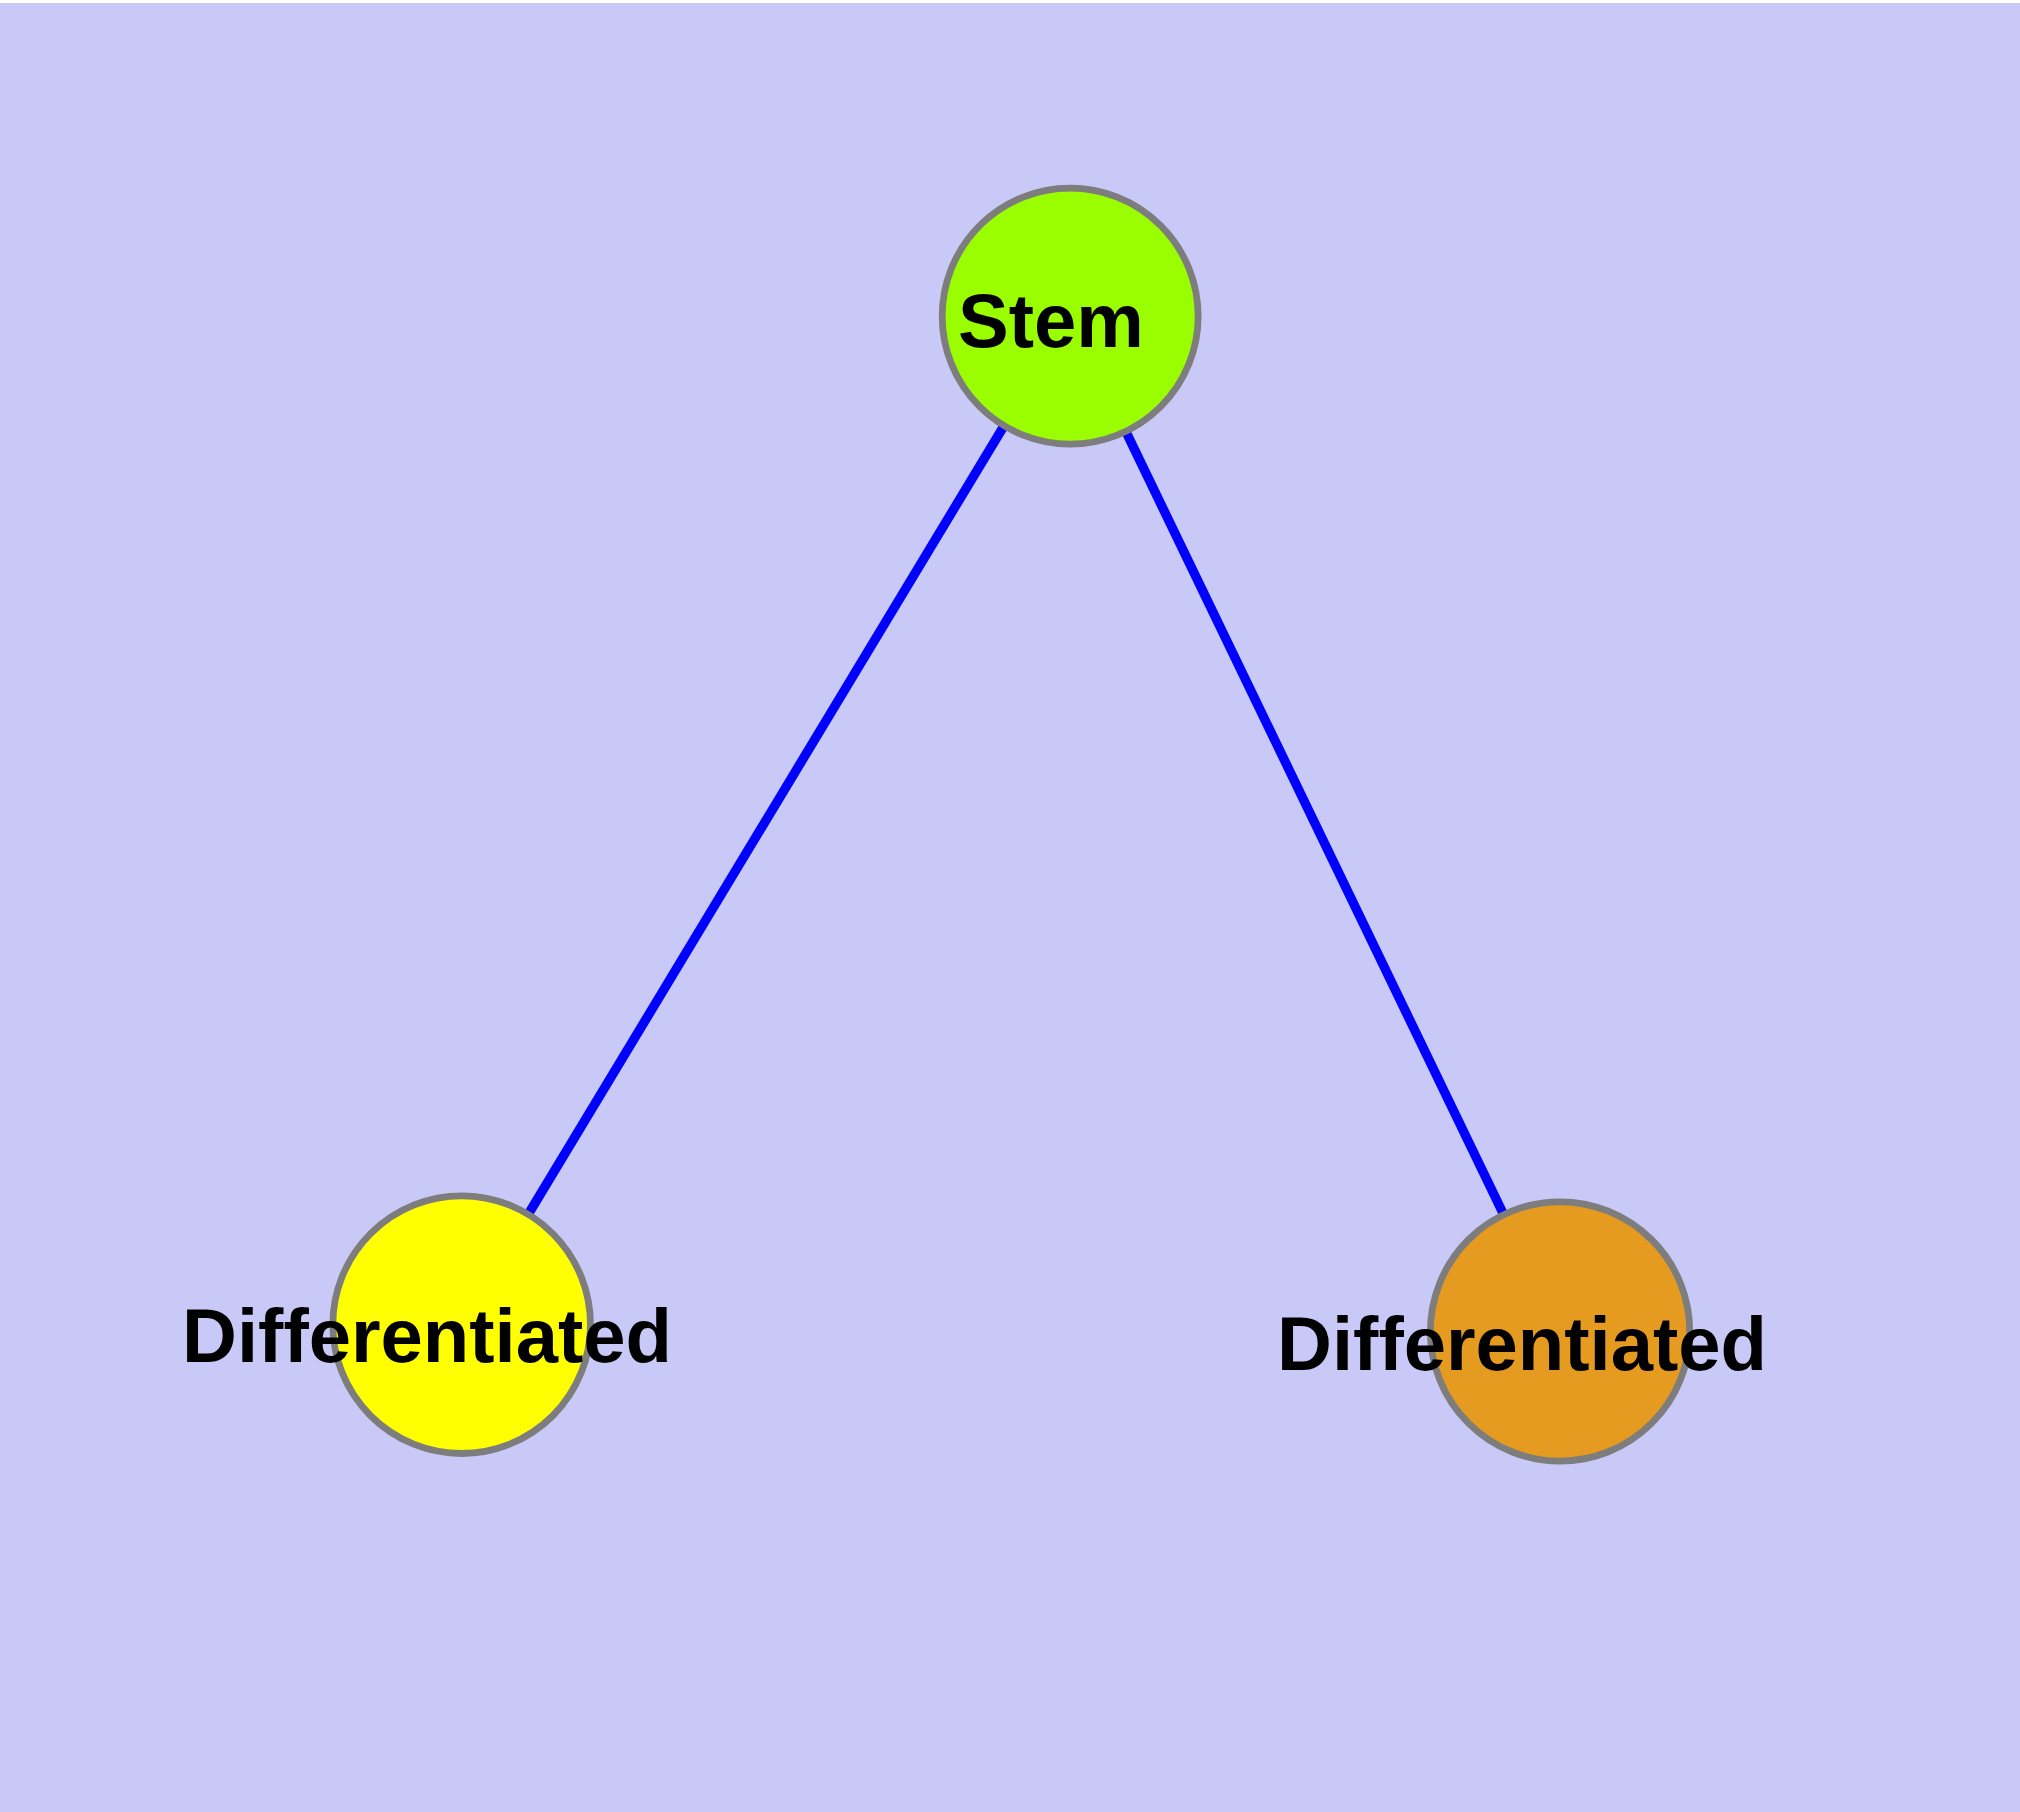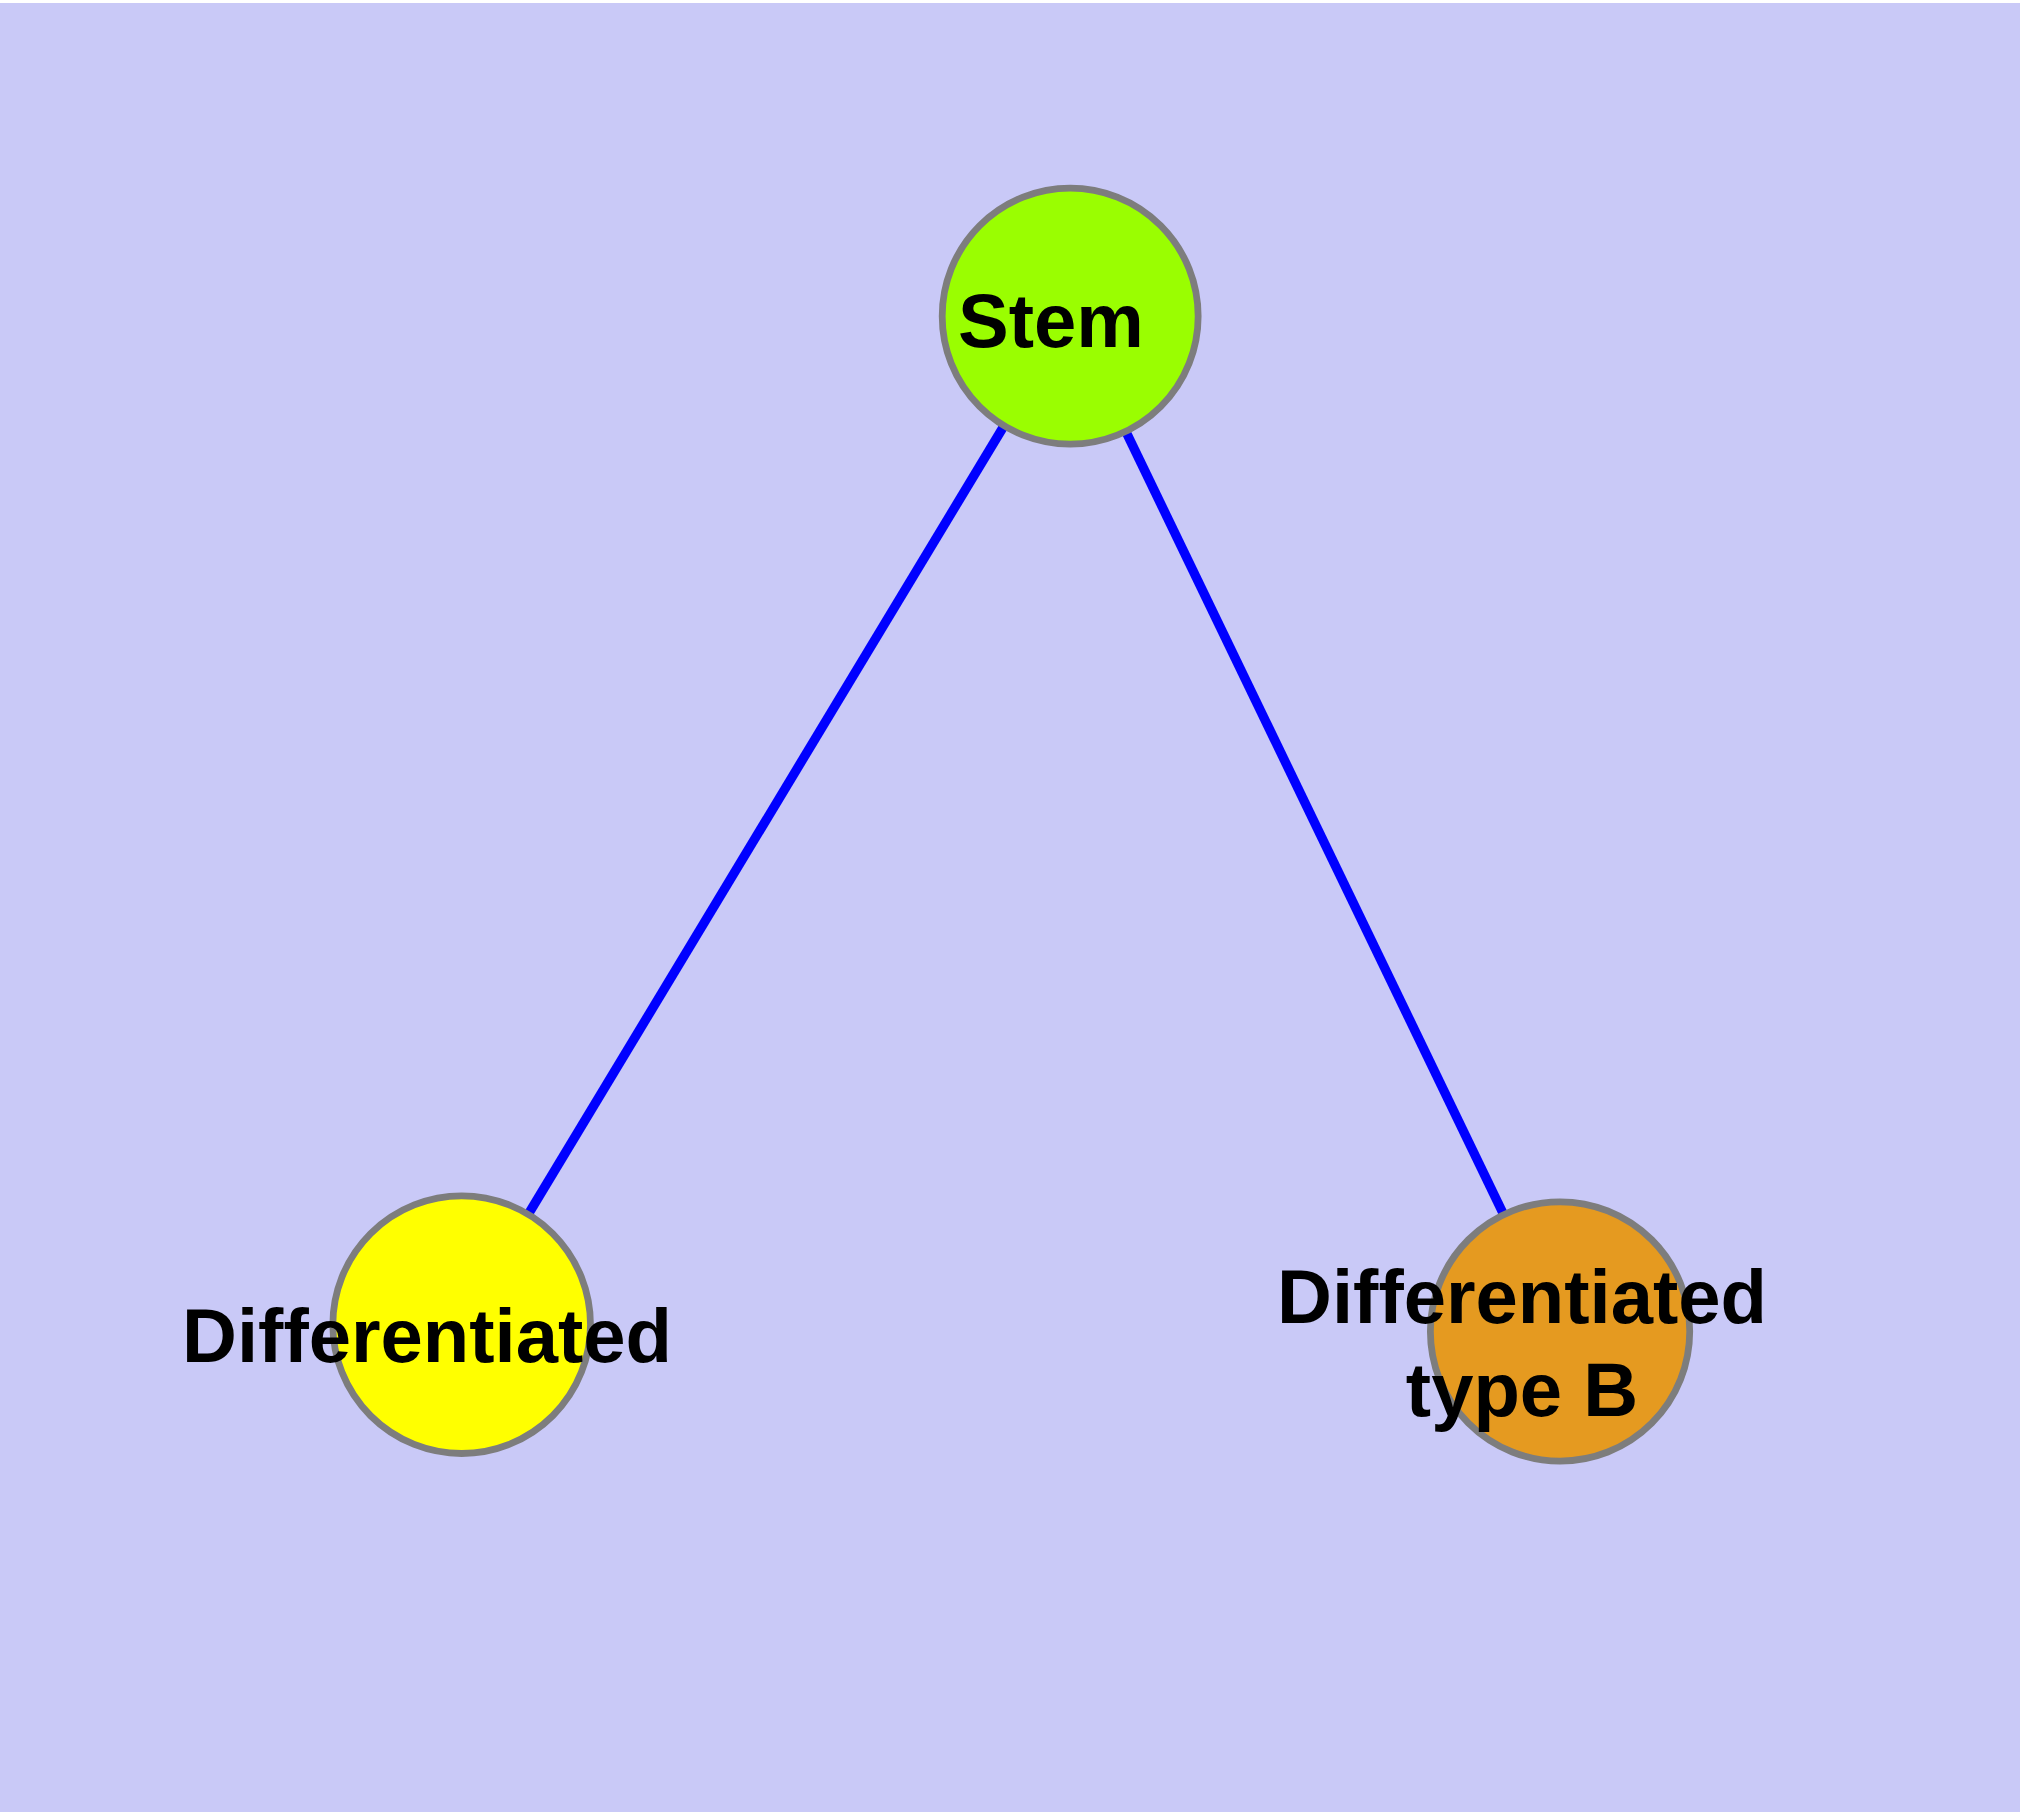--- a/index.html
+++ b/index.html
@@ -50,16 +50,15 @@
   <div class="node-label" style="left: 1051px; top: 320px; color: rgb(0, 0, 0); font-size: 76px; line-height: 93px;">
     <span class="line">Stem</span>
   </div>
 
   <div class="node-label" style="left: 427px; top: 1335px; color: rgb(0, 0, 0); font-size: 76px; line-height: 93px;">
     <span class="line">Differentiated</span>
   </div>
 
   <div class="node-label" style="left: 1522px; top: 1343px; color: rgb(0, 0, 0); font-size: 76px; line-height: 93px;">
     <span class="line">Differentiated</span>
-    <span class="line">type B</span>
   </div>
 </div>
 
 
 </body></html>

